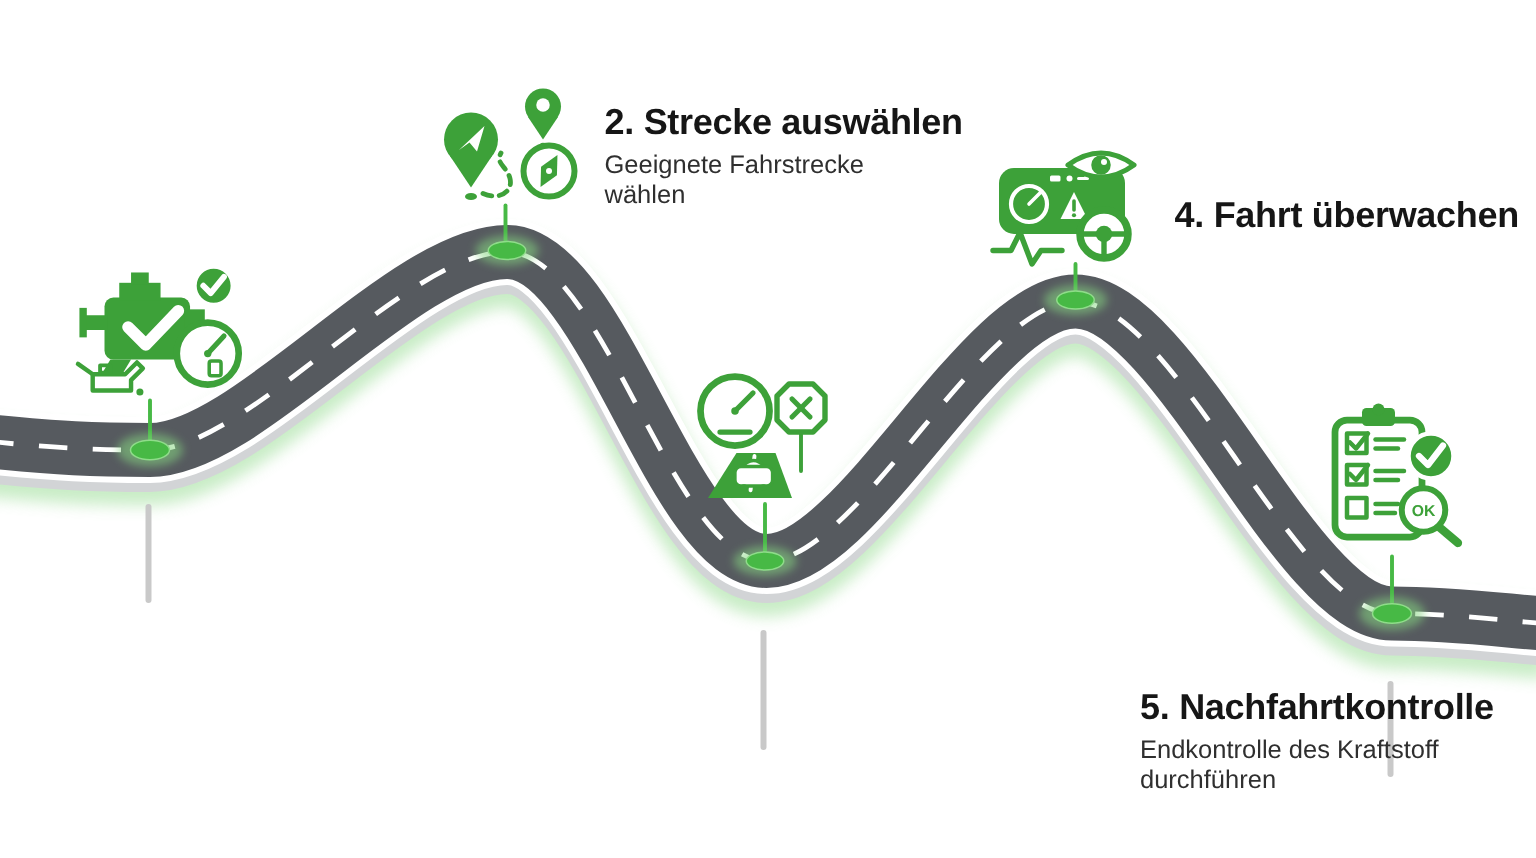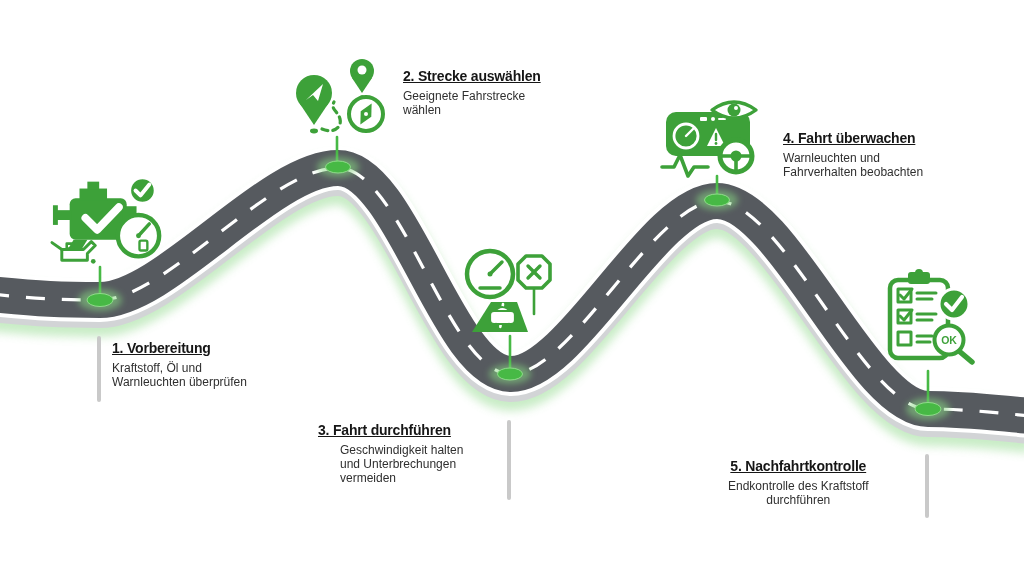--- a/index.html
+++ b/index.html
@@ -23,33 +23,33 @@
   .mhalo{fill:var(--marker-glow);opacity:.55;}
   .mdot{fill:var(--marker-green);stroke:#8fdc8a;stroke-width:1;}
   .icon{position:absolute;}
   .gf{fill:var(--icon-green);}
   .gs{stroke:var(--icon-green);fill:none;stroke-linecap:round;stroke-linejoin:round;}
   .gsw{stroke:var(--icon-green);fill:#ffffff;stroke-linecap:round;stroke-linejoin:round;}
   .wf{fill:#ffffff;}
   .ws{stroke:#ffffff;fill:none;stroke-linecap:round;stroke-linejoin:round;}
   .ok-text{font:700 10.5px "Liberation Sans",sans-serif;fill:var(--icon-green);}
   .step-text{position:absolute;}
-  .step-title{margin:0 0 4px 0;font-size:14px;font-weight:700;line-height:1.12;
-    letter-spacing:-0.2px;color:var(--title-text);white-space:nowrap;text-decoration:underline;}
-  .step-desc{margin:0;font-size:12px;line-height:1.18;color:var(--body-text);white-space:pre-line;}
+  .step-title{margin:0 0 4px 0;font-size:24px;font-weight:700;line-height:1.12;
+    letter-spacing:-0.2px;color:var(--title-text);white-space:nowrap;}
+  .step-desc{margin:0;font-size:17px;line-height:1.18;color:var(--body-text);white-space:pre-line;}
   .divider{position:absolute;width:3.5px;background:var(--divider-gray);border-radius:2px;}
   .divider-1{left:97px;top:336px;height:66px;}
   .divider-3{left:507px;top:420px;height:80px;}
   .divider-5{left:925px;top:454px;height:64px;}
   .text-1{left:112px;top:341px;}
   .text-2{left:403px;top:69px;}
   .text-3{left:318px;top:423px;}
   .text-3 .step-desc{margin-left:22px;}
   .text-4{left:783px;top:109px;margin-top:22px;}
-  .text-5{left:728px;top:459px;text-align:center;}
+  .text-5{left:760px;top:459px;}
   .icon-1{left:50px;top:172px;width:118px;height:96px;}
   .icon-2{left:292px;top:57px;width:96px;height:78px;}
   .icon-3{left:464px;top:250px;width:94px;height:84px;}
   .icon-4{left:660px;top:96px;width:108px;height:82px;}
   .icon-5{left:886px;top:270px;width:92px;height:94px;}
 </style>
 </head>
 <body>
 
 <div class="canvas">
@@ -220,44 +220,31 @@
       <polyline class="ws" stroke-width="4.2" points="60,34 66,40 76,27"></polyline>
     </g>
     <g>
       <line class="gs" stroke-width="5.5" x1="73" y1="81" x2="86" y2="92"></line>
       <circle class="gsw" cx="63" cy="70" r="14.5" stroke-width="4"></circle>
       <text class="ok-text" x="63" y="74" text-anchor="middle">OK</text>
     </g>
   </svg>
 
   <div class="divider divider-1"></div>
-  <div class="step-text text-1">
-    <h3 class="step-title">1. Vorbereitung</h3>
-    <p class="step-desc">Kraftstoff, Öl und
-Warnleuchten überprüfen</p>
-  </div>
 
   <div class="step-text text-2">
     <h3 class="step-title">2. Strecke auswählen</h3>
     <p class="step-desc">Geeignete Fahrstrecke
 wählen</p>
   </div>
 
   <div class="divider divider-3"></div>
-  <div class="step-text text-3">
-    <h3 class="step-title">3. Fahrt durchführen</h3>
-    <p class="step-desc">Geschwindigkeit halten
-und Unterbrechungen
-vermeiden</p>
-  </div>
 
   <div class="step-text text-4">
     <h3 class="step-title">4. Fahrt überwachen</h3>
-    <p class="step-desc">Warnleuchten und
-Fahrverhalten beobachten</p>
   </div>
 
   <div class="divider divider-5"></div>
   <div class="step-text text-5">
     <h3 class="step-title">5. Nachfahrtkontrolle</h3>
     <p class="step-desc">Endkontrolle des Kraftstoff
 durchführen</p>
   </div>
 
 </div>

